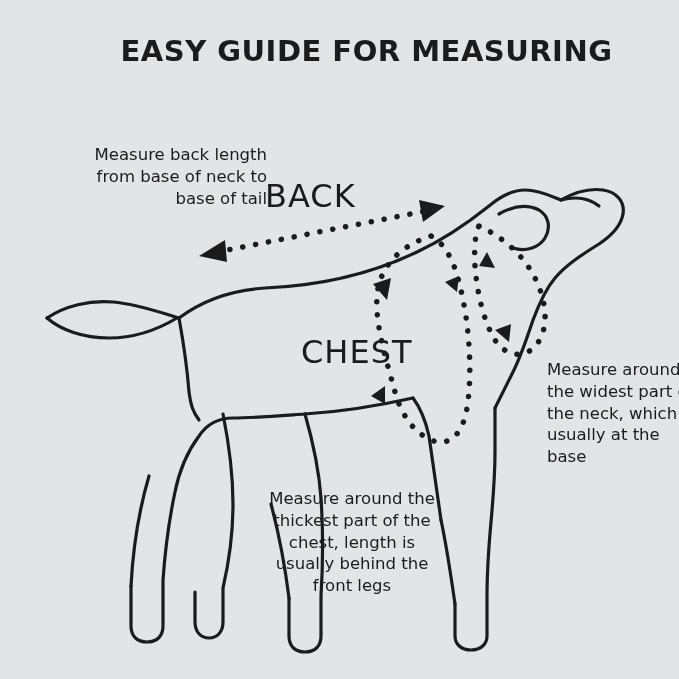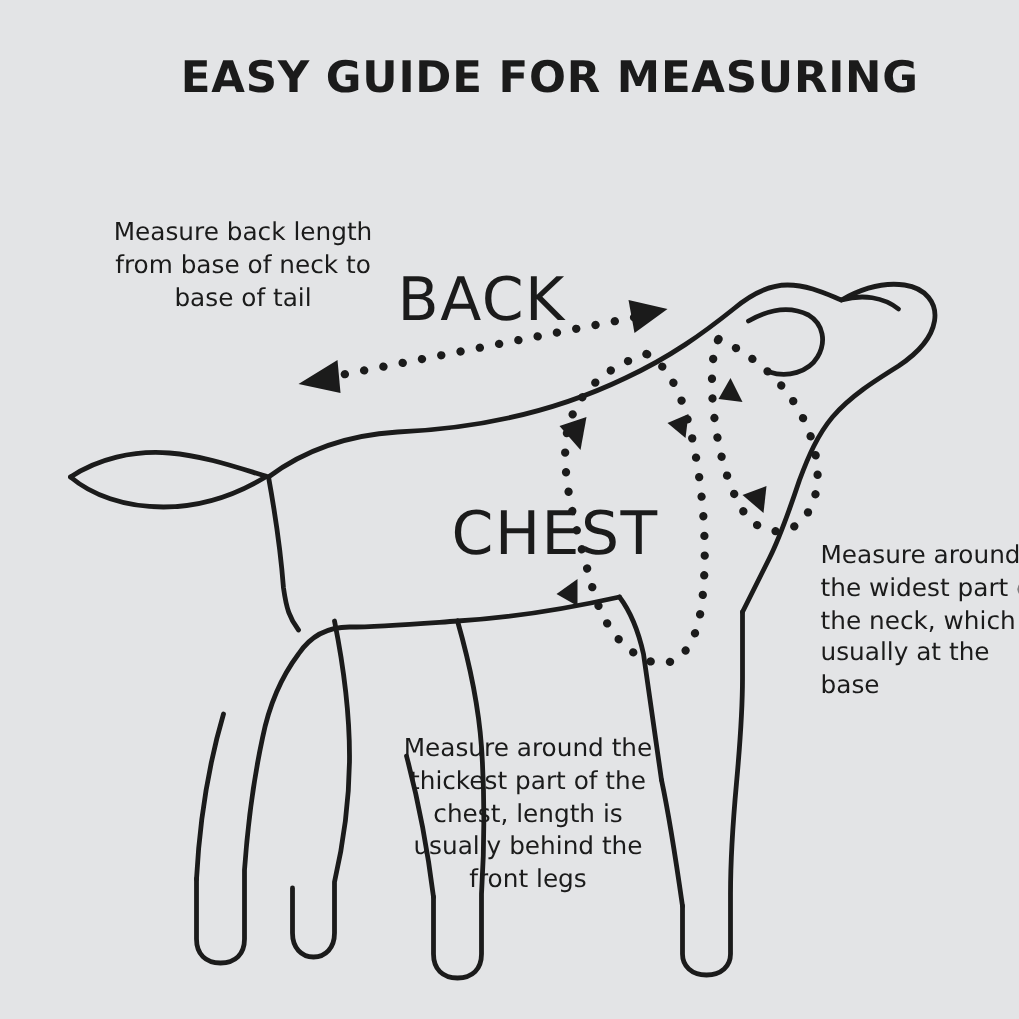--- a/index.html
+++ b/index.html
@@ -32,21 +32,21 @@
     letter-spacing: 0.5px;
     color: #1b1b1b;
   }
   .label {
     position: absolute;
     font-family: "DejaVu Sans", sans-serif;
     color: #1b1b1b;
     white-space: pre-line;
   }
   .big-label {
-    font-size: 40px;
+    font-size: 32px;
     letter-spacing: 1px;
   }
   .note {
     font-size: 16.5px;
     line-height: 1.32;
   }
   #label-back {
     top: 177px;
     left: 238px;
   }
@@ -55,21 +55,21 @@
     left: 274px;
   }
   #label-neck {
     top: 285px;
     left: 530px;
   }
   #note-back {
     top: 144px;
     left: 30px;
     width: 210px;
-    text-align: center;
+    text-align: right;
   }
   #note-neck {
     top: 359px;
     left: 520px;
     width: 150px;
     text-align: left;
   }
   #note-chest {
     top: 488px;
     left: 240px;

